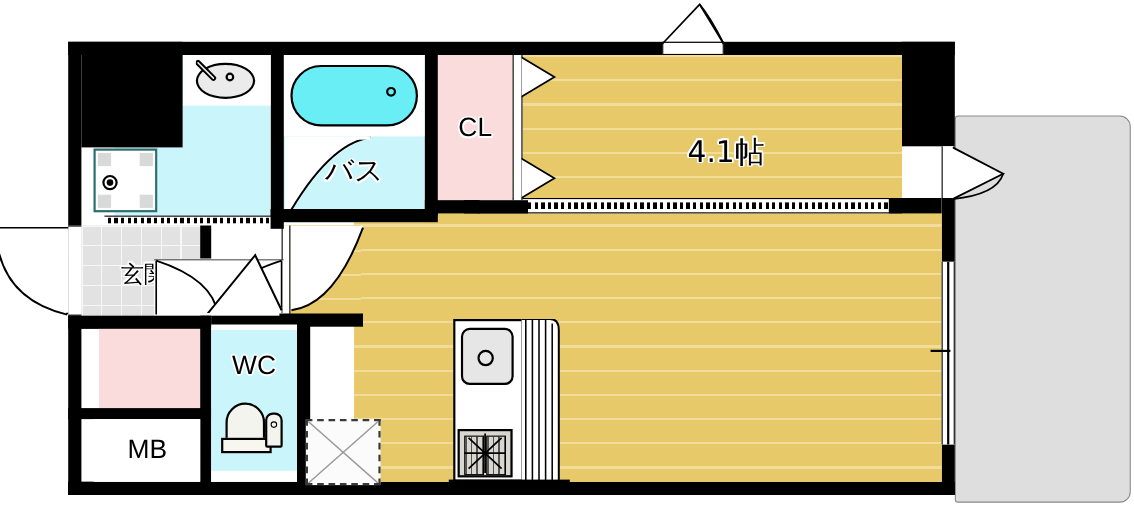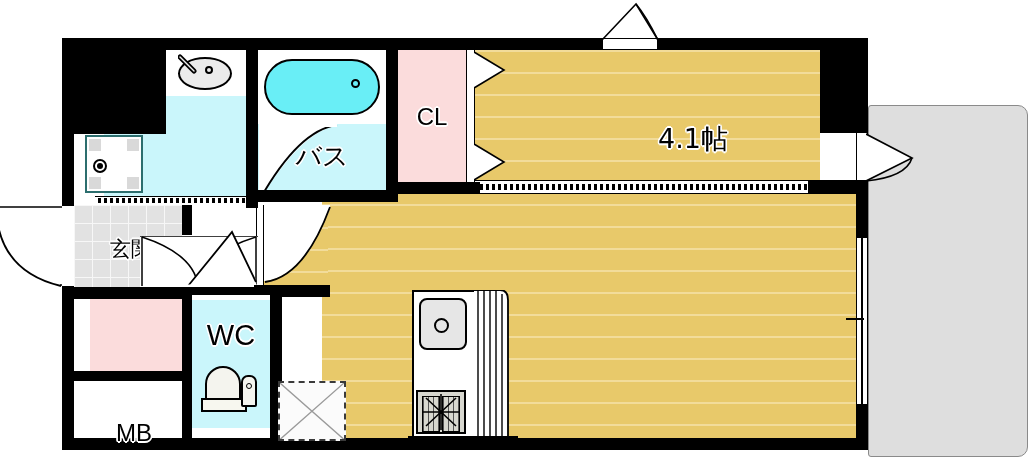--- a/index.html
+++ b/index.html
@@ -95,21 +95,21 @@
   <div class="abs wall" style="left:820px; top:38px; width:48px; height:95px;"></div>
 
   <div class="abs wall" style="left:856px; top:180px; width:12px; height:58px;"></div>
   <div class="abs wall" style="left:856px; top:404px; width:12px; height:46px;"></div>
 
   <div class="abs floor-wood" style="left:466px; top:50px; width:354px; height:132px;"></div>
   <div class="abs floor-wood" style="left:322px; top:182px; width:534px; height:256px;"></div>
 
   <div class="abs floor-wood" style="left:258px; top:205px; width:70px; height:86px;"></div>
 
-  <div class="lbl lbl-jp lbl-area" style="left:592px; top:124px; width:136px;text-align:right;">4.1帖</div>
+  <div class="lbl lbl-jp lbl-area" style="left:592px; top:124px; width:136px;">4.1帖</div>
 
 
   <div class="abs" style="left:434px; top:180px; width:386px; height:14px; background:#ffffff; border-top:1.5px solid #000; border-bottom:1.5px solid #000;"></div>
   <div class="abs" style="left:438px; top:184px; width:380px; height:6px;
        background-image: repeating-linear-gradient(to right,#000 0 3px, #fff 3px 6px);"></div>
   <div class="abs wall" style="left:422px; top:180px; width:14px; height:14px;"></div>
   <div class="abs wall" style="left:808px; top:180px; width:48px; height:14px;"></div>
 
   <div class="abs" style="left:602px; top:38px; width:56px; height:12px; background:#ffffff; border:1.5px solid #000;"></div>
   <svg class="abs" style="left:596px; top:2px; width:72px; height:40px;" viewBox="0 0 72 40">
@@ -217,24 +217,24 @@
 
   <div class="abs wall" style="left:182px; top:205px; width:10px; height:30px;"></div>
   <div class="abs wall" style="left:62px; top:287px; width:130px; height:12px;"></div>
   <div class="abs wall" style="left:254px; top:285px; width:76px; height:12px;"></div>
 
   <div class="abs floor-pink" style="left:90px; top:299px; width:92px; height:72px;"></div>
   <div class="abs wall" style="left:182px; top:287px; width:10px; height:163px;"></div>
   <div class="abs wall" style="left:62px; top:371px; width:130px; height:10px;"></div>
 
   <div class="abs floor-white" style="left:84px; top:381px; width:98px; height:57px; border:0;"></div>
-  <div class="lbl lbl-mid" style="left:88px; top:420px; width:92px; font-size:24px;">MB</div>
+  <div class="lbl lbl-mid" style="left:88px; top:396px; width:92px; font-size:24px;">MB</div>
 
   <div class="abs floor-aqua" style="left:192px; top:299px; width:78px; height:131px;"></div>
-  <div class="lbl lbl-mid" style="left:194px; top:320px; width:74px; font-size:29px;">WC</div>
+  <div class="lbl lbl-mid" style="left:194px; top:320px; width:74px; font-size:24px;">WC</div>
 
   <div class="abs" style="left:205px; top:366px; width:36px; height:44px; background:#f4f4ee;
               border:2.2px solid #000; border-radius:18px 18px 4px 4px;"></div>
   <div class="abs" style="left:201px; top:398px; width:46px; height:14px; background:#f7f7ef; border:2px solid #000;"></div>
   <div class="abs" style="left:241px; top:375px; width:16px; height:32px; background:#f4f4ee;
               border:2.2px solid #000; border-radius:7px 7px 2px 2px;"></div>
   <div class="abs" style="left:246px; top:383px; width:6px; height:6px; border:1.8px solid #000; border-radius:50%;"></div>
 
   <div class="abs" style="left:192px; top:428px; width:78px; height:10px; background:#ffffff;"></div>
   <div class="abs wall" style="left:270px; top:287px; width:12px; height:163px;"></div>

